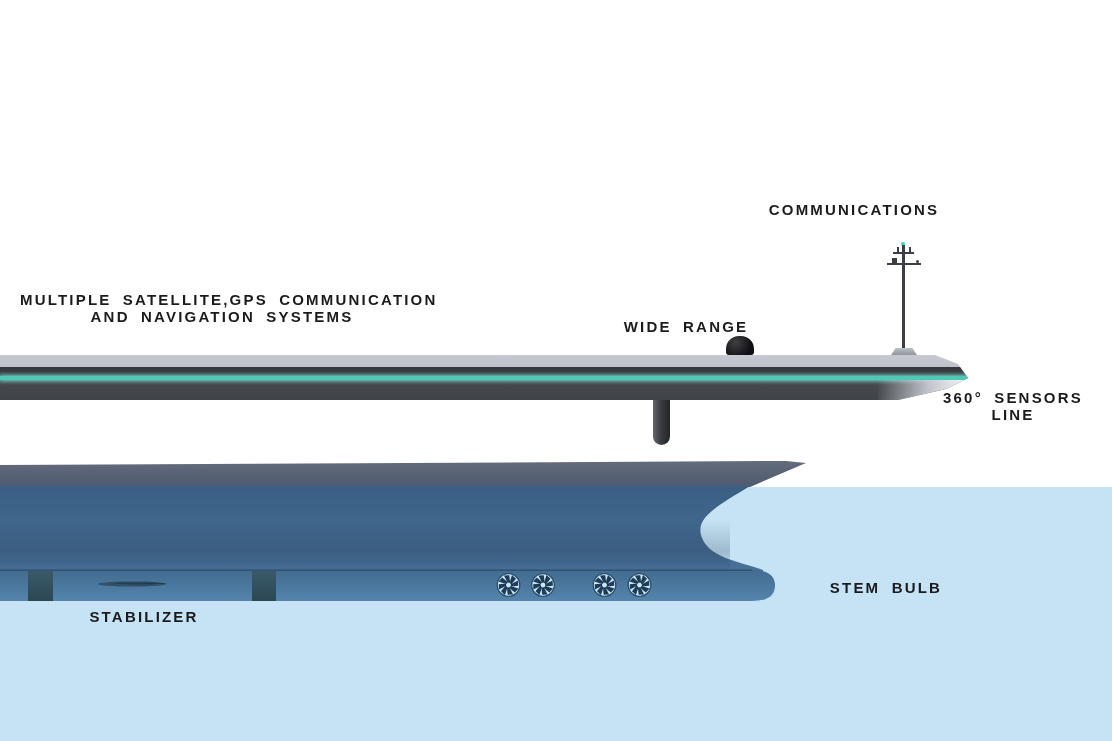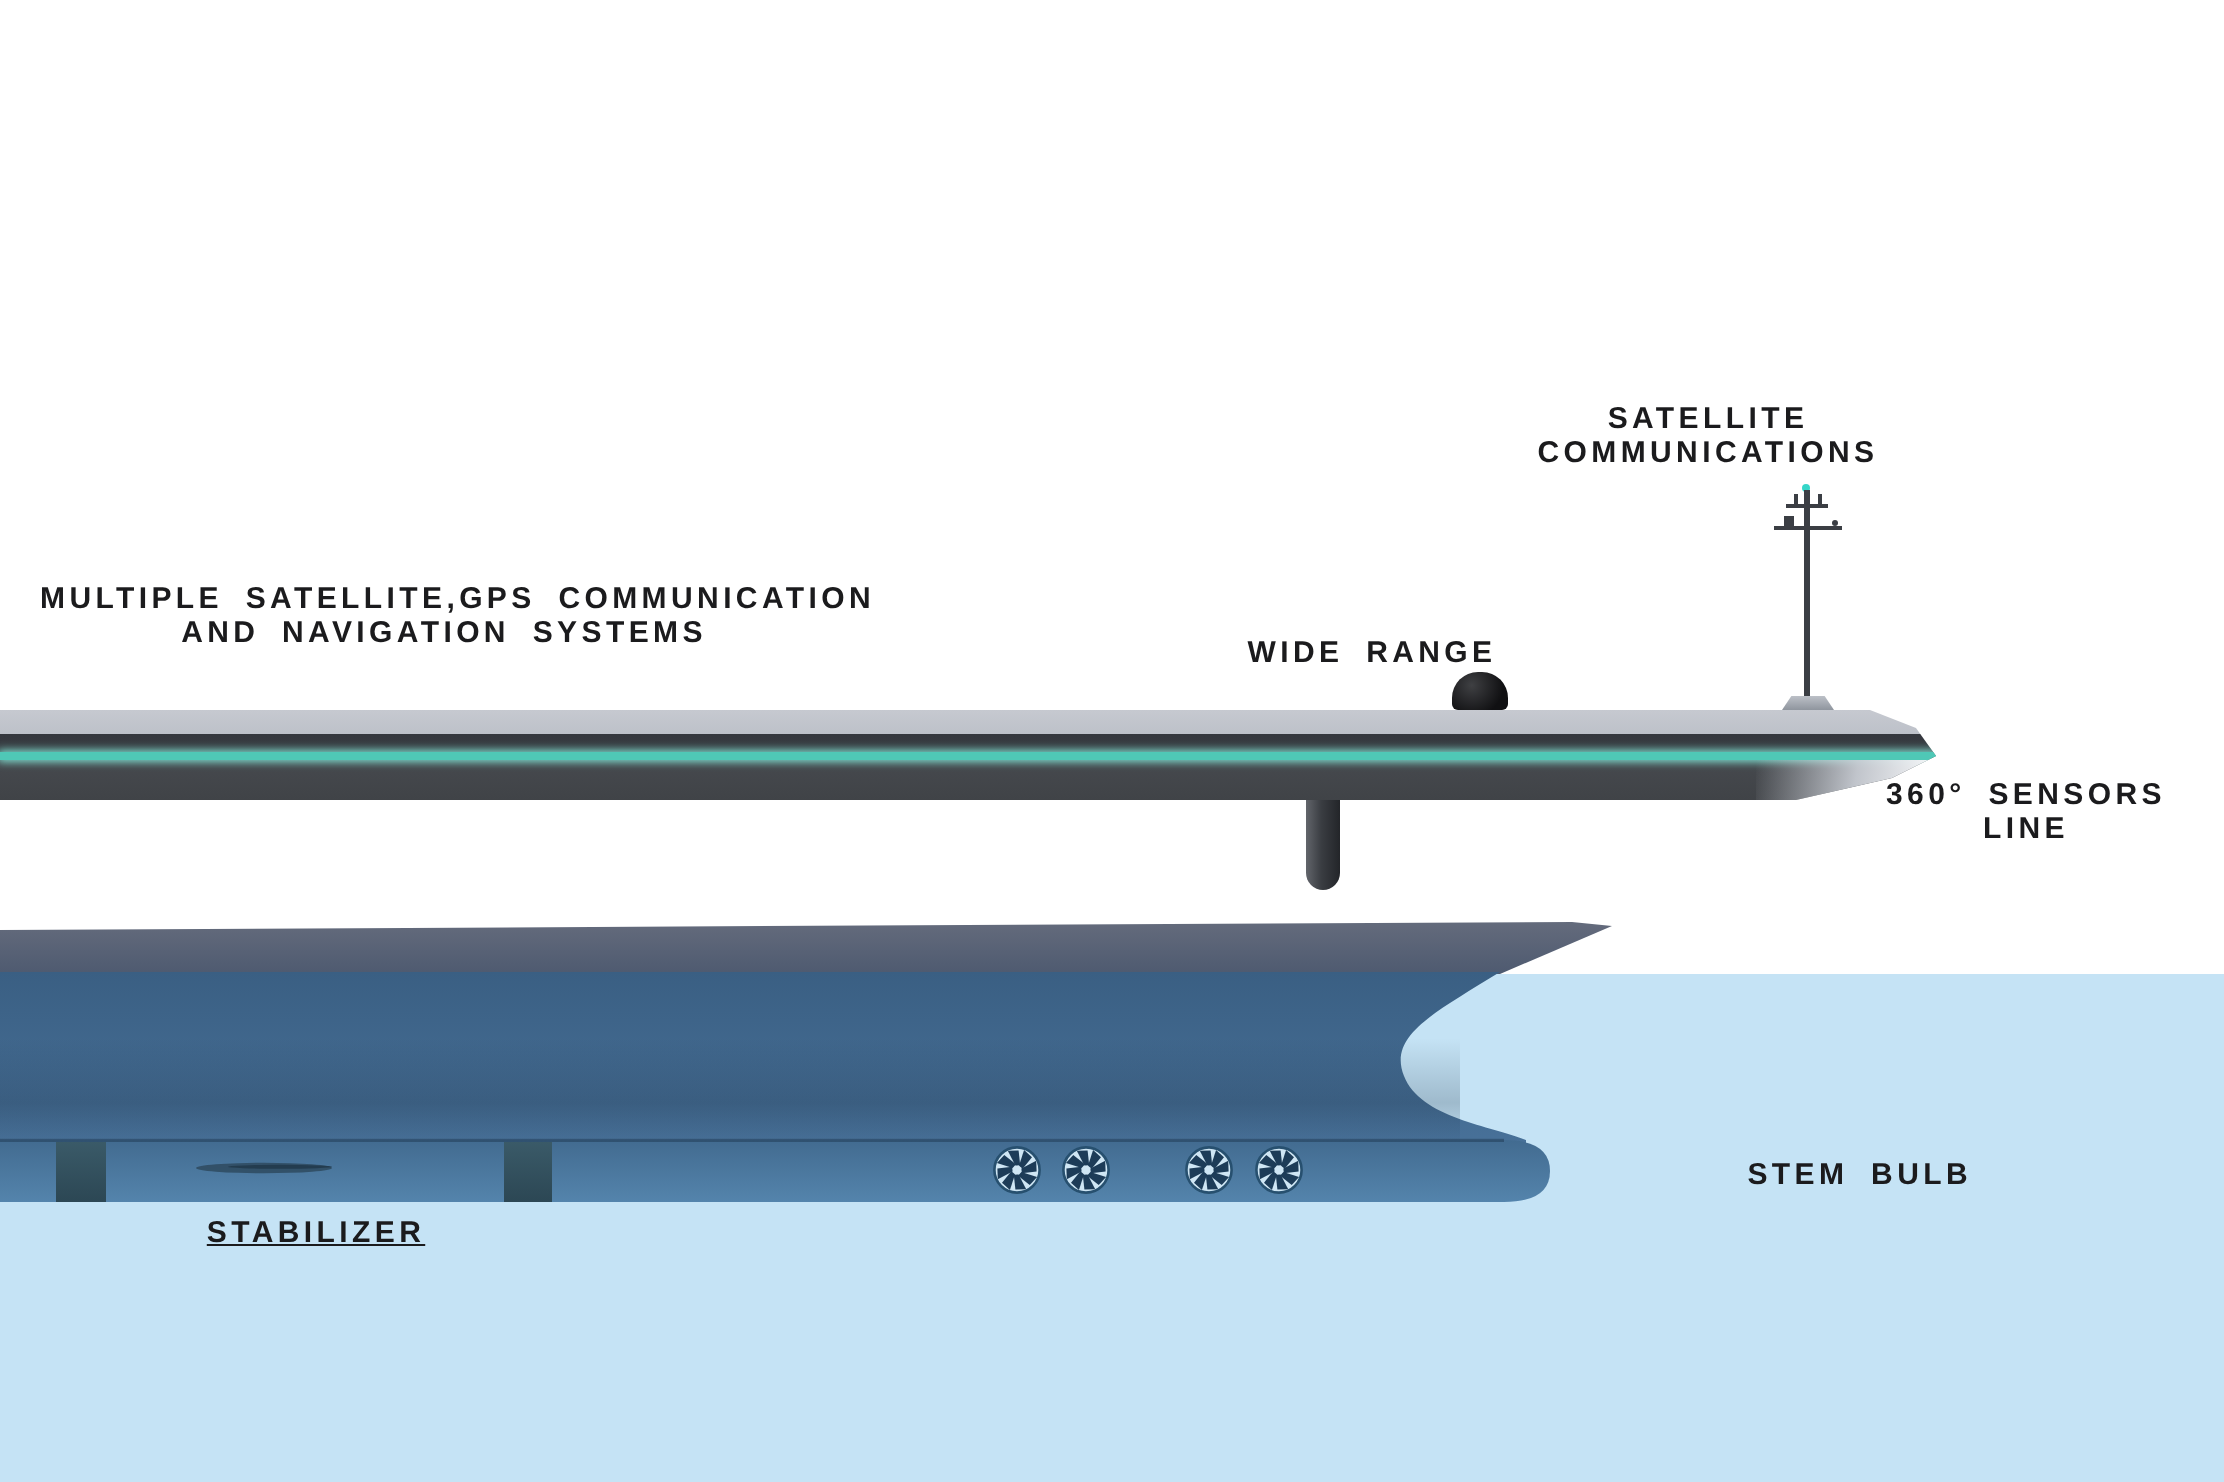--- a/index.html
+++ b/index.html
@@ -55,21 +55,21 @@
     position:absolute;left:653px;top:400px;width:17px;height:45px;
     border-radius:0 0 9px 9px;
     background:linear-gradient(to right,#62656b,#3a3d42 45%,#232529);
   }
   
   .label{
     position:absolute;font-weight:700;font-size:15px;line-height:17px;
     letter-spacing:2.2px;word-spacing:5px;color:var(--label-text,#1b1b1d);
     text-align:center;text-transform:uppercase;white-space:nowrap;
   }
-  .label.left{text-align:right;}
+  .label.left{text-align:center;}
 </style>
 </head>
 <body>
 
 <div class="stage">
 
   <div class="water"></div>
 
   <svg class="hull" width="812" height="146" viewBox="0 0 812 146">
     <defs>
@@ -144,21 +144,20 @@
     <div class="stub-b"></div>
     <div class="stub-c"></div>
     <div class="stub-d"></div>
     <div class="base"></div>
   </div>
 
   <div class="dome"></div>
   <div class="probe"></div>
 
   <div class="label" style="left:744px;top:201px;width:220px;">
-    <div>SATELLITE</div>
     <div>COMMUNICATIONS</div>
   </div>
 
   <div class="label" style="left:20px;top:291px;width:404px;">
     <div>MULTIPLE SATELLITE,GPS COMMUNICATION</div>
     <div>AND NAVIGATION SYSTEMS</div>
   </div>
 
   <div class="label" style="left:586px;top:290px;width:200px;margin-top:28px;">
     <div>WIDE RANGE</div>
@@ -169,17 +168,17 @@
     <div>LINE</div>
   </div>
 
   <div class="label left" style="left:786px;top:579px;width:200px;">
     <div>STEM BULB</div>
   </div>
 
   <div class="label" style="left:495px;top:608px;width:200px;">
   </div>
 
-  <div class="label" style="left:58px;top:608px;width:200px;text-decoration:underline;">
+  <div class="label" style="left:44px;top:608px;width:200px;">
     <div>STABILIZER</div>
   </div>
 
 </div>
 
 </body></html>

